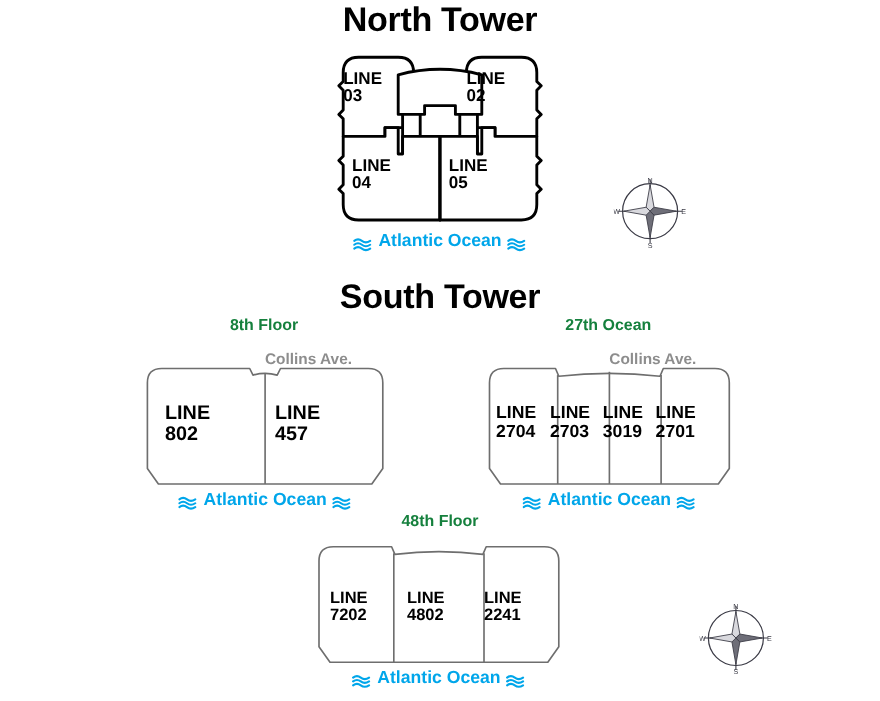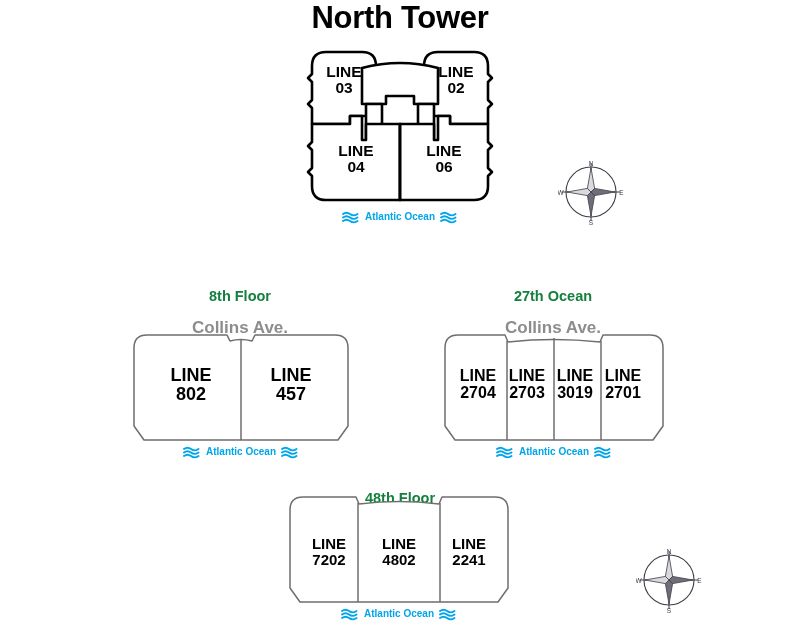--- a/index.html
+++ b/index.html
@@ -41,50 +41,49 @@
     position: absolute;
     text-align: center;
     font-weight: bold;
     font-size: 14.5px;
     color: #15803d;
     white-space: nowrap;
   }
 
   .street-label {
     position: absolute;
-    text-align: center;
-    font-size: 17px;
+    text-align: right;
+    font-size: 14px;
     font-weight: bold;
     color: #8d8d8d;
     white-space: nowrap;
   }
 
   
   .ocean {
     position: absolute;
     display: flex;
-    align-items: flex-start;
+    align-items: flex-end;
     justify-content: center;
     gap: 5px;
     white-space: nowrap;
-    font-size: 10px;
+    font-size: 16px;
     font-weight: bold;
     color: #00a6ea;
   }
   .ocean .wave { display: block; flex: 0 0 auto; }
 
   
   .plan {
     position: absolute;
   }
   .plan svg { display: block; overflow: visible; }
 
   .unit-label {
     position: absolute;
-    text-align: center;
     font-weight: bold;
     color: #000;
     white-space: nowrap;
     line-height: 1.04;
     pointer-events: none;
   }
   .unit-label .ln { display: block; }
 
   
   .nt-label { font-size: 15.5px; }
@@ -208,21 +207,21 @@
     <div class="unit-label nt-label" style="left:124px; top:18px; width:64px;">
       <span class="ln">LINE</span>
       <span class="ln">02</span>
     </div>
     <div class="unit-label nt-label" style="left:20px; top:97px; width:72px;">
       <span class="ln">LINE</span>
       <span class="ln">04</span>
     </div>
     <div class="unit-label nt-label" style="left:108px; top:97px; width:72px;">
       <span class="ln">LINE</span>
-      <span class="ln">06</span>
+      <span class="ln">05</span>
     </div>
   </div>
 
   <div class="ocean" id="north-ocean" style="left:300px; top:211px; width:200px;">
     <svg class="wave" width="18" height="13" viewBox="0 0 18 13">
       <g stroke="#00a6ea" stroke-width="1.9" fill="none" stroke-linecap="round">
         <path d="M1,3 Q4.5,0.3 8,3 T15.5,3"></path>
         <path d="M1,6.5 Q4.5,3.8 8,6.5 T15.5,6.5"></path>
         <path d="M1,10 Q4.5,7.3 8,10 T15.5,10"></path>
       </g>
@@ -250,20 +249,21 @@
         <path d="M9,35 L29.4,38.6 L33,35 L29.4,31.4 Z" fill="#d9d9de" stroke="#3b3b46" stroke-width="0.8"></path>
         <path d="M57,35 L36.6,38.6 L33,35 L36.6,31.4 Z" fill="#6e6e78" stroke="#3b3b46" stroke-width="0.8"></path>
       </g>
       <text x="33" y="9" font-family="Liberation Sans, sans-serif" font-size="6.5" fill="#3b3b46" text-anchor="middle">N</text>
       <text x="33" y="68" font-family="Liberation Sans, sans-serif" font-size="6.5" fill="#3b3b46" text-anchor="middle">S</text>
       <text x="63.5" y="37.5" font-family="Liberation Sans, sans-serif" font-size="6.5" fill="#3b3b46" text-anchor="middle">E</text>
       <text x="2.5" y="37.5" font-family="Liberation Sans, sans-serif" font-size="6.5" fill="#3b3b46" text-anchor="middle">W</text>
     </svg>
   </div>
 
+  <div class="tower-title" id="south-title">South Tower</div>
 
   <div class="floor-title" style="left:160px; top:288px; width:160px;">8th Floor</div>
   <div class="street-label" style="left:160px; top:318px; width:160px;">Collins Ave.</div>
 
   <div class="plan" id="plan-8th" style="left:132px; top:330px;">
     <svg width="218" height="116" viewBox="0 0 218 116">
       <g fill="#ffffff" stroke="#6e6e6e" stroke-width="1.5" stroke-linejoin="round">
         <path d="
           M 2,18
           Q 2,5 15,5
@@ -365,21 +365,21 @@
     <span>Atlantic Ocean</span>
     <svg class="wave" width="18" height="13" viewBox="0 0 18 13">
       <g stroke="#00a6ea" stroke-width="1.9" fill="none" stroke-linecap="round">
         <path d="M1,3 Q4.5,0.3 8,3 T15.5,3"></path>
         <path d="M1,6.5 Q4.5,3.8 8,6.5 T15.5,6.5"></path>
         <path d="M1,10 Q4.5,7.3 8,10 T15.5,10"></path>
       </g>
     </svg>
   </div>
 
-  <div class="floor-title" style="left:320px; top:466px; width:160px;margin-top:24px;">48th Floor</div>
+  <div class="floor-title" style="left:320px; top:466px; width:160px;">48th Floor</div>
 
   <div class="plan" id="plan-48th" style="left:288px; top:490px;">
     <svg width="222" height="116" viewBox="0 0 222 116">
       <g fill="#ffffff" stroke="#6e6e6e" stroke-width="1.5" stroke-linejoin="round">
         <path d="
           M 2,20
           Q 2,7 15,7
           L 68,7
           L 71,14
           Q 111,9 151,14

